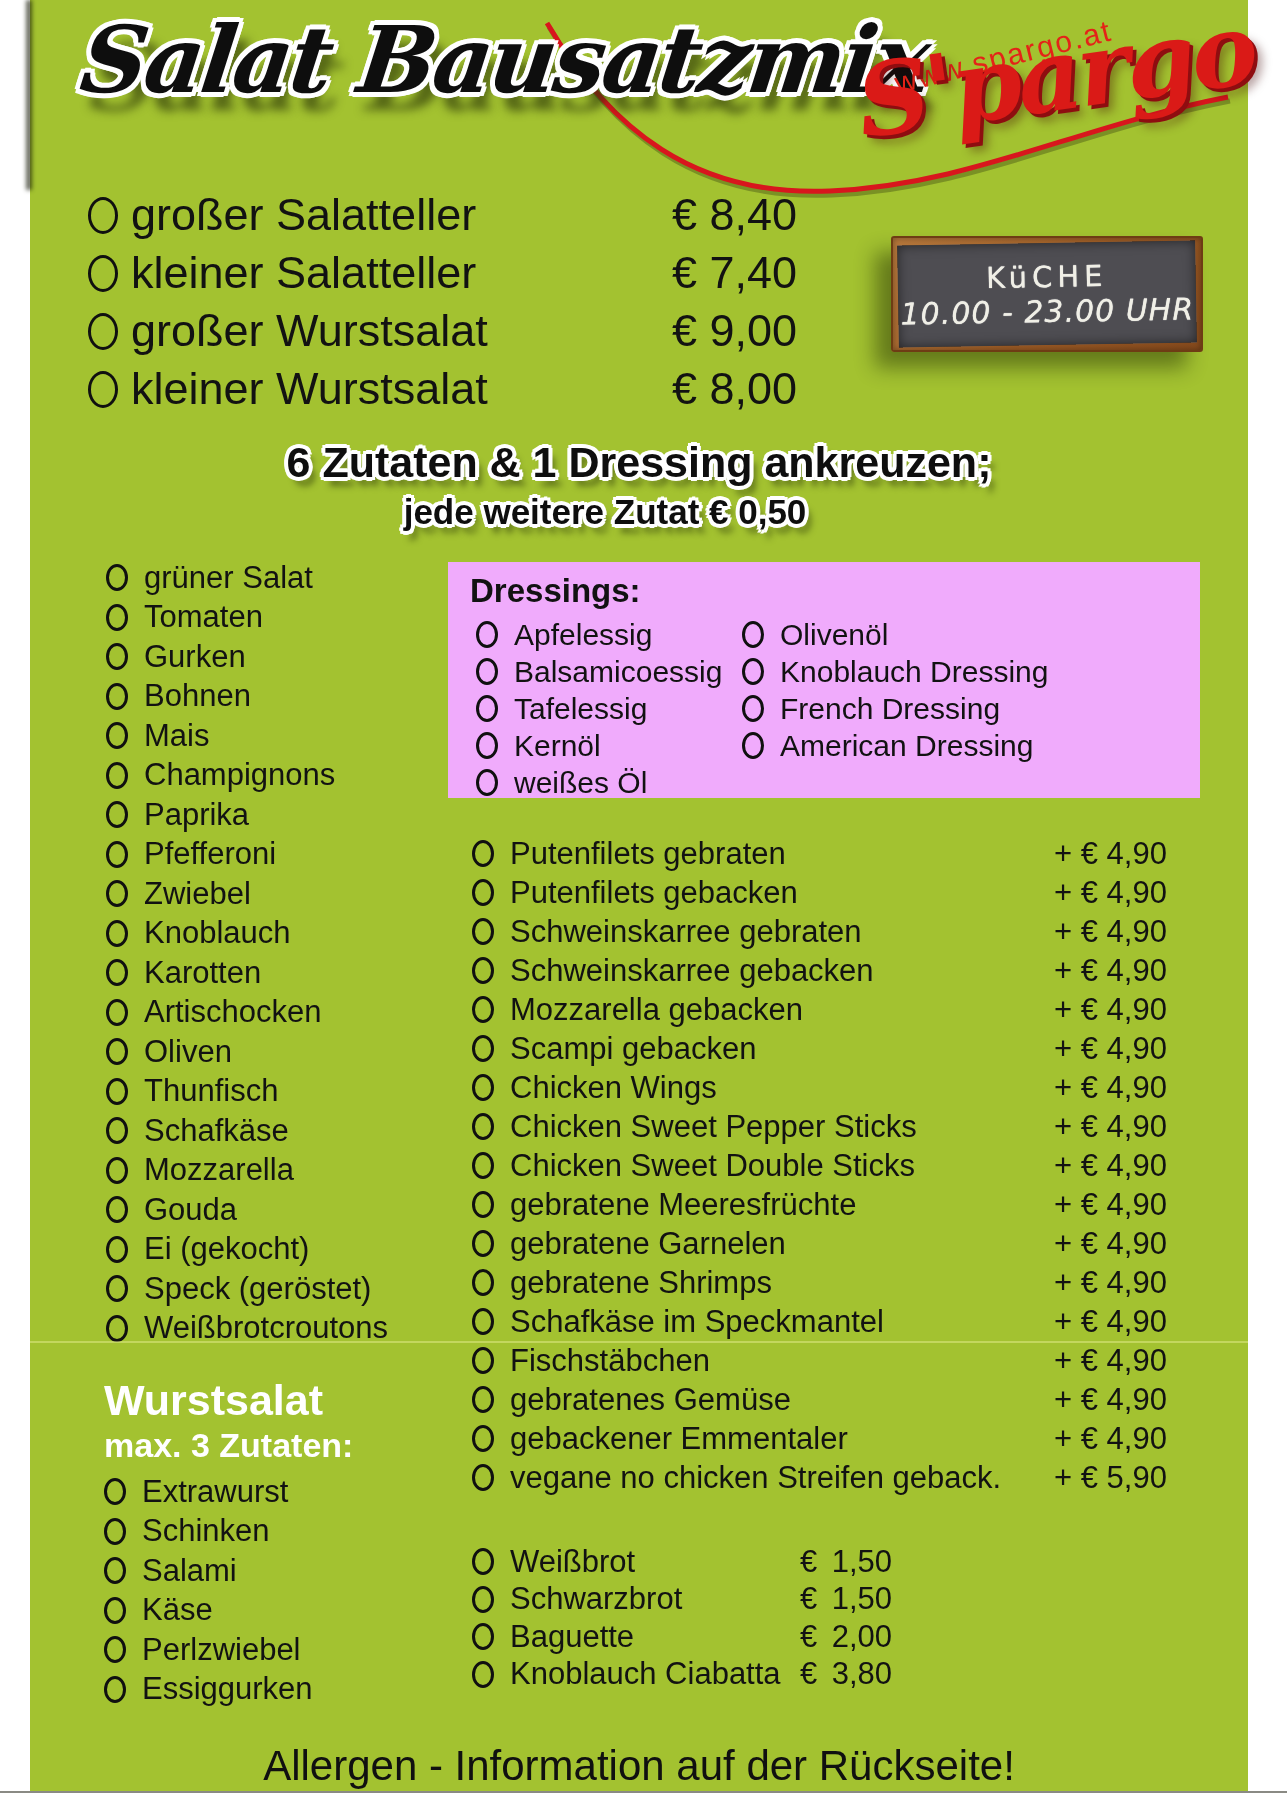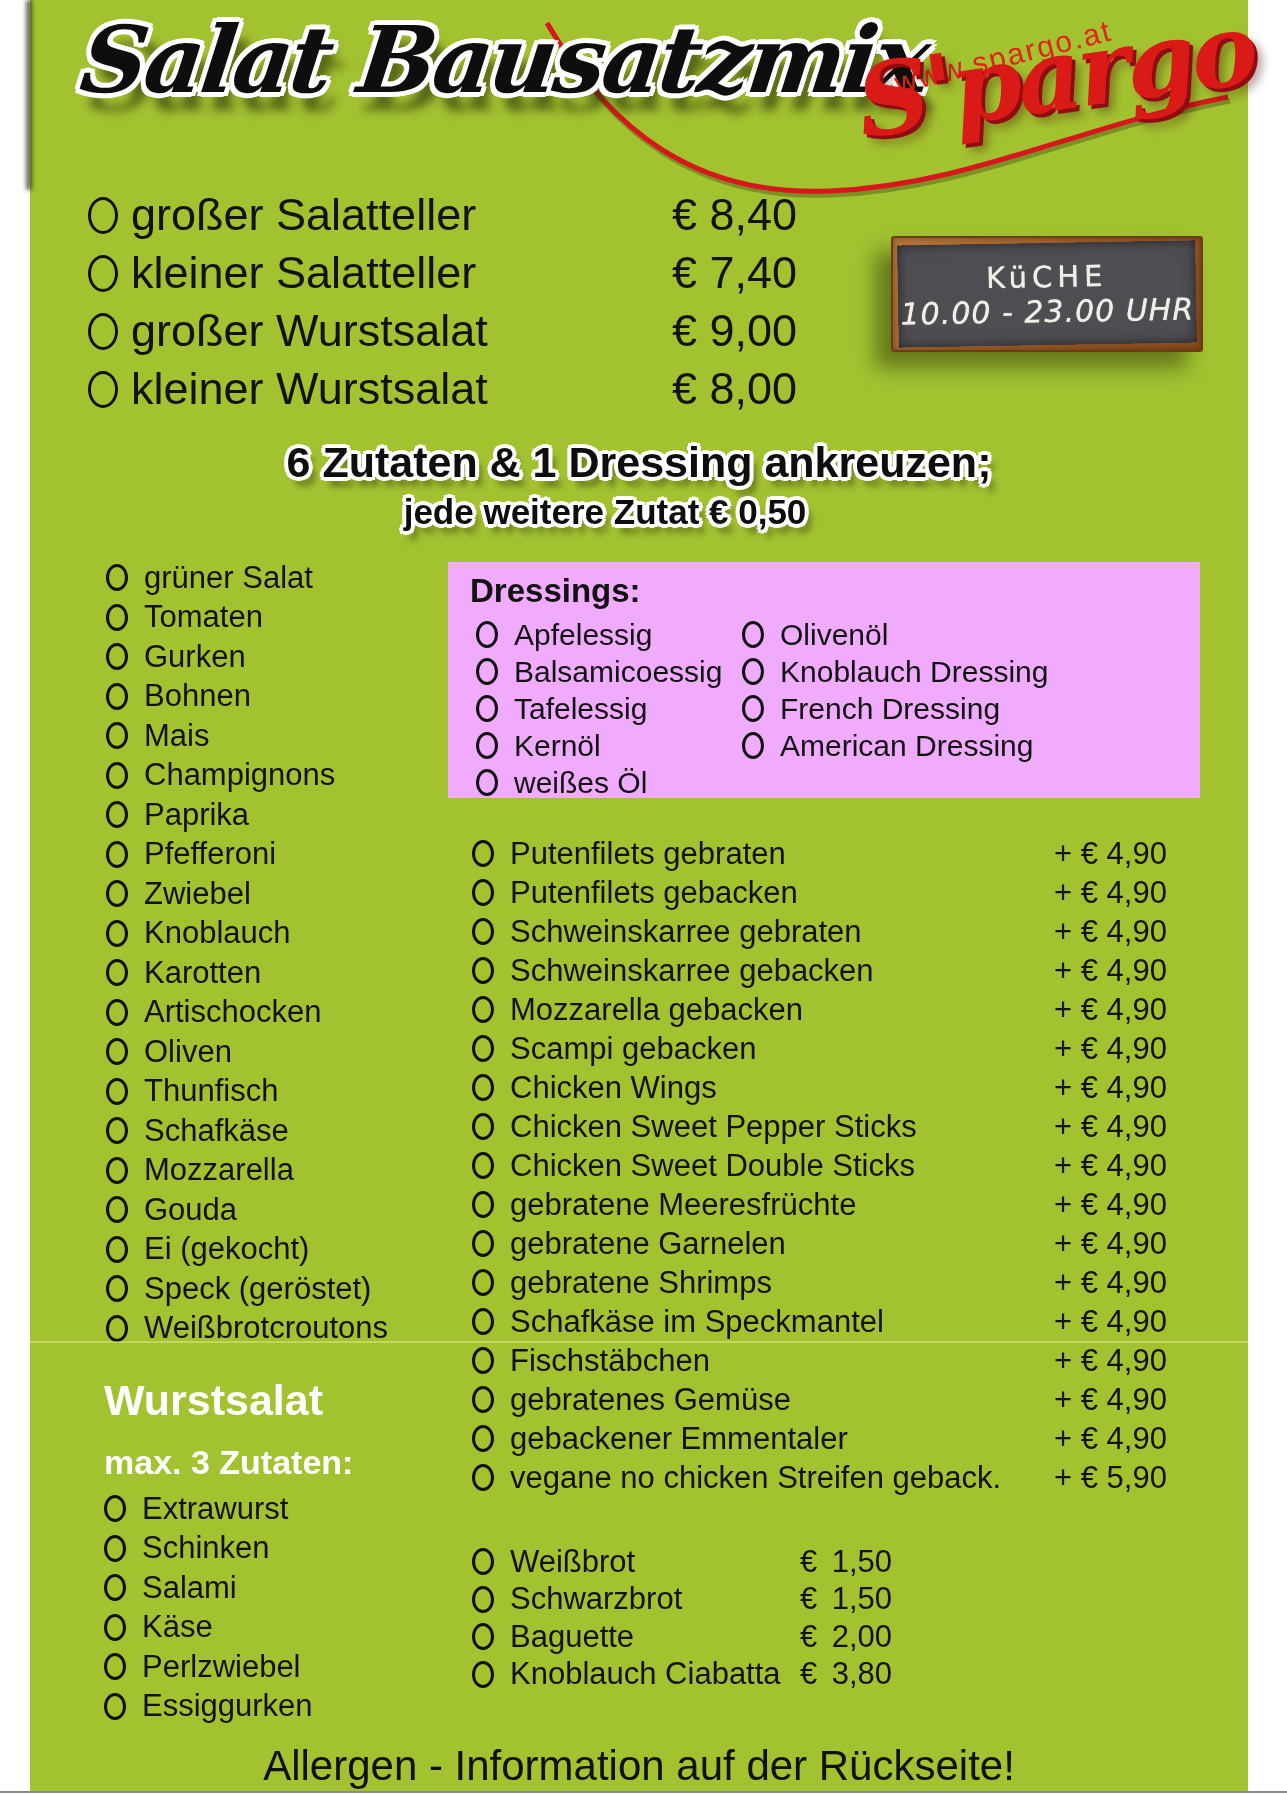--- a/index.html
+++ b/index.html
@@ -68,21 +68,21 @@
 
   #extras{position:absolute;left:472px;top:834px;width:716px;}
   #extras .row{height:39px;font-size:31px;}
   .p-extra{position:absolute;left:582px;}
 
   #fold-line{position:absolute;left:30px;top:1341px;width:1218px;height:2px;
     background:rgba(236,242,150,.45);}
 
   #wurst-block{position:absolute;left:104px;top:1376px;}
   .w-title{font-size:43px;font-weight:700;color:#ffffff;}
-  .w-sub{font-size:34px;font-weight:700;color:#ffffff;margin-top:18px;}
+  .w-sub{font-size:34px;font-weight:700;color:#ffffff;margin-top:1px;}
   #wurst-items{margin-top:7px;}
   #wurst-items .row{height:39.5px;font-size:31px;}
 
   #breads{position:absolute;left:472px;top:1543px;width:716px;}
   #breads .row{height:37.5px;font-size:31px;}
   .p-bread{position:absolute;left:328px;width:92px;display:flex;justify-content:space-between;}
 
   #footer{position:absolute;left:30px;top:1742px;width:1218px;text-align:center;
     font-size:42px;color:#101010;}
 </style>

